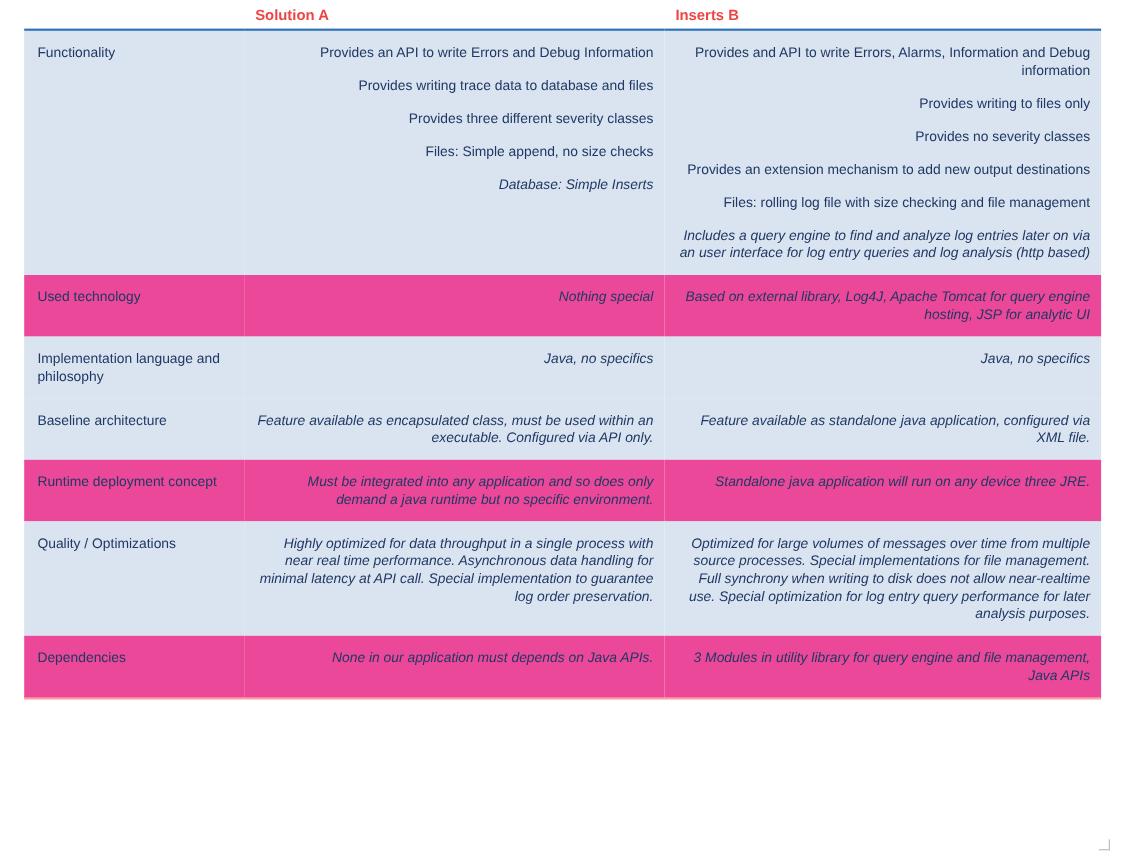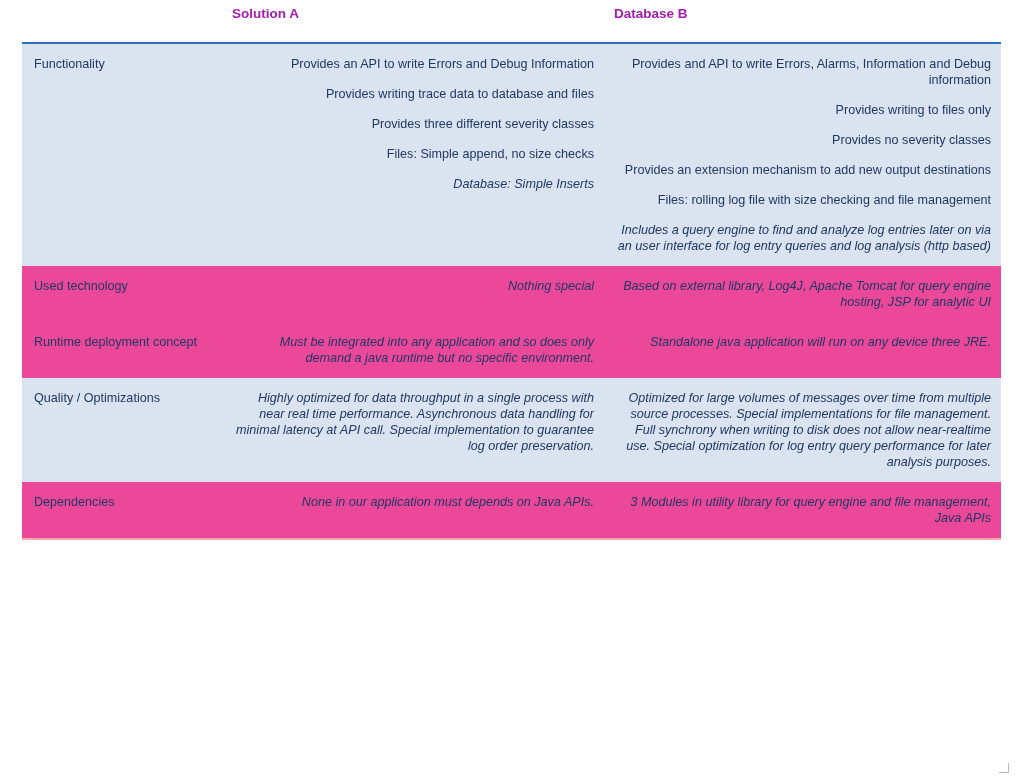--- a/index.html
+++ b/index.html
@@ -28,22 +28,22 @@
     margin-top: 2px;
   }
   table.compare col.c-label { width: 200px; }
   table.compare col.c-a { width: 382px; }
   table.compare col.c-b { width: 397px; }
 
   thead th {
     text-align: left;
     font-size: 13.5px;
     font-weight: bold;
-    color: #a21caf;
-    padding: 4px 10px 21px 10px;
+    color: #ef4444;
+    padding: 4px 10px 5px 10px;
     border-bottom: 2px solid #2e74b5;
     vertical-align: bottom;
   }
   thead th.blank { border-bottom: 2px solid #2e74b5; }
 
   tbody td {
     vertical-align: top;
     font-size: 12.6px;
     line-height: 16px;
     padding: 12px 10px 12px 10px;
@@ -88,21 +88,21 @@
   <table class="compare">
     <colgroup>
       <col class="c-label">
       <col class="c-a">
       <col class="c-b">
     </colgroup>
     <thead>
       <tr>
         <th class="blank"></th>
         <th>Solution A</th>
-        <th>Database B</th>
+        <th>Inserts B</th>
       </tr>
     </thead>
     <tbody id="table-body">
         <tr class="alt">
           <td class="label">Functionality</td>
           <td class="cell">
             <p>Provides an API to write Errors and Debug Information</p>
             <p>Provides writing trace data to database and files</p>
             <p>Provides three different severity classes</p>
             <p>Files: Simple append, no size checks</p>
@@ -117,20 +117,38 @@
             <p>Includes a query engine to find and analyze log entries later on via an user interface for log entry queries and log analysis (http based)</p>
           </td>
         </tr>
         <tr class="plain">
           <td class="label">Used technology</td>
           <td class="cell">
             <p>Nothing special</p>
           </td>
           <td class="cell">
             <p>Based on external library, Log4J, Apache Tomcat for query engine hosting, JSP for analytic UI</p>
+          </td>
+        </tr>
+        <tr class="alt">
+          <td class="label">Implementation language and philosophy</td>
+          <td class="cell">
+            <p>Java, no specifics</p>
+          </td>
+          <td class="cell">
+            <p>Java, no specifics</p>
+          </td>
+        </tr>
+        <tr class="alt">
+          <td class="label">Baseline architecture</td>
+          <td class="cell">
+            <p>Feature available as encapsulated class, must be used within an executable. Configured via API only.</p>
+          </td>
+          <td class="cell">
+            <p>Feature available as standalone java application, configured via XML file.</p>
           </td>
         </tr>
         <tr class="plain">
           <td class="label">Runtime deployment concept</td>
           <td class="cell">
             <p>Must be integrated into any application and so does only demand a java runtime but no specific environment.</p>
           </td>
           <td class="cell">
             <p>Standalone java application will run on any device three JRE.</p>
           </td>

